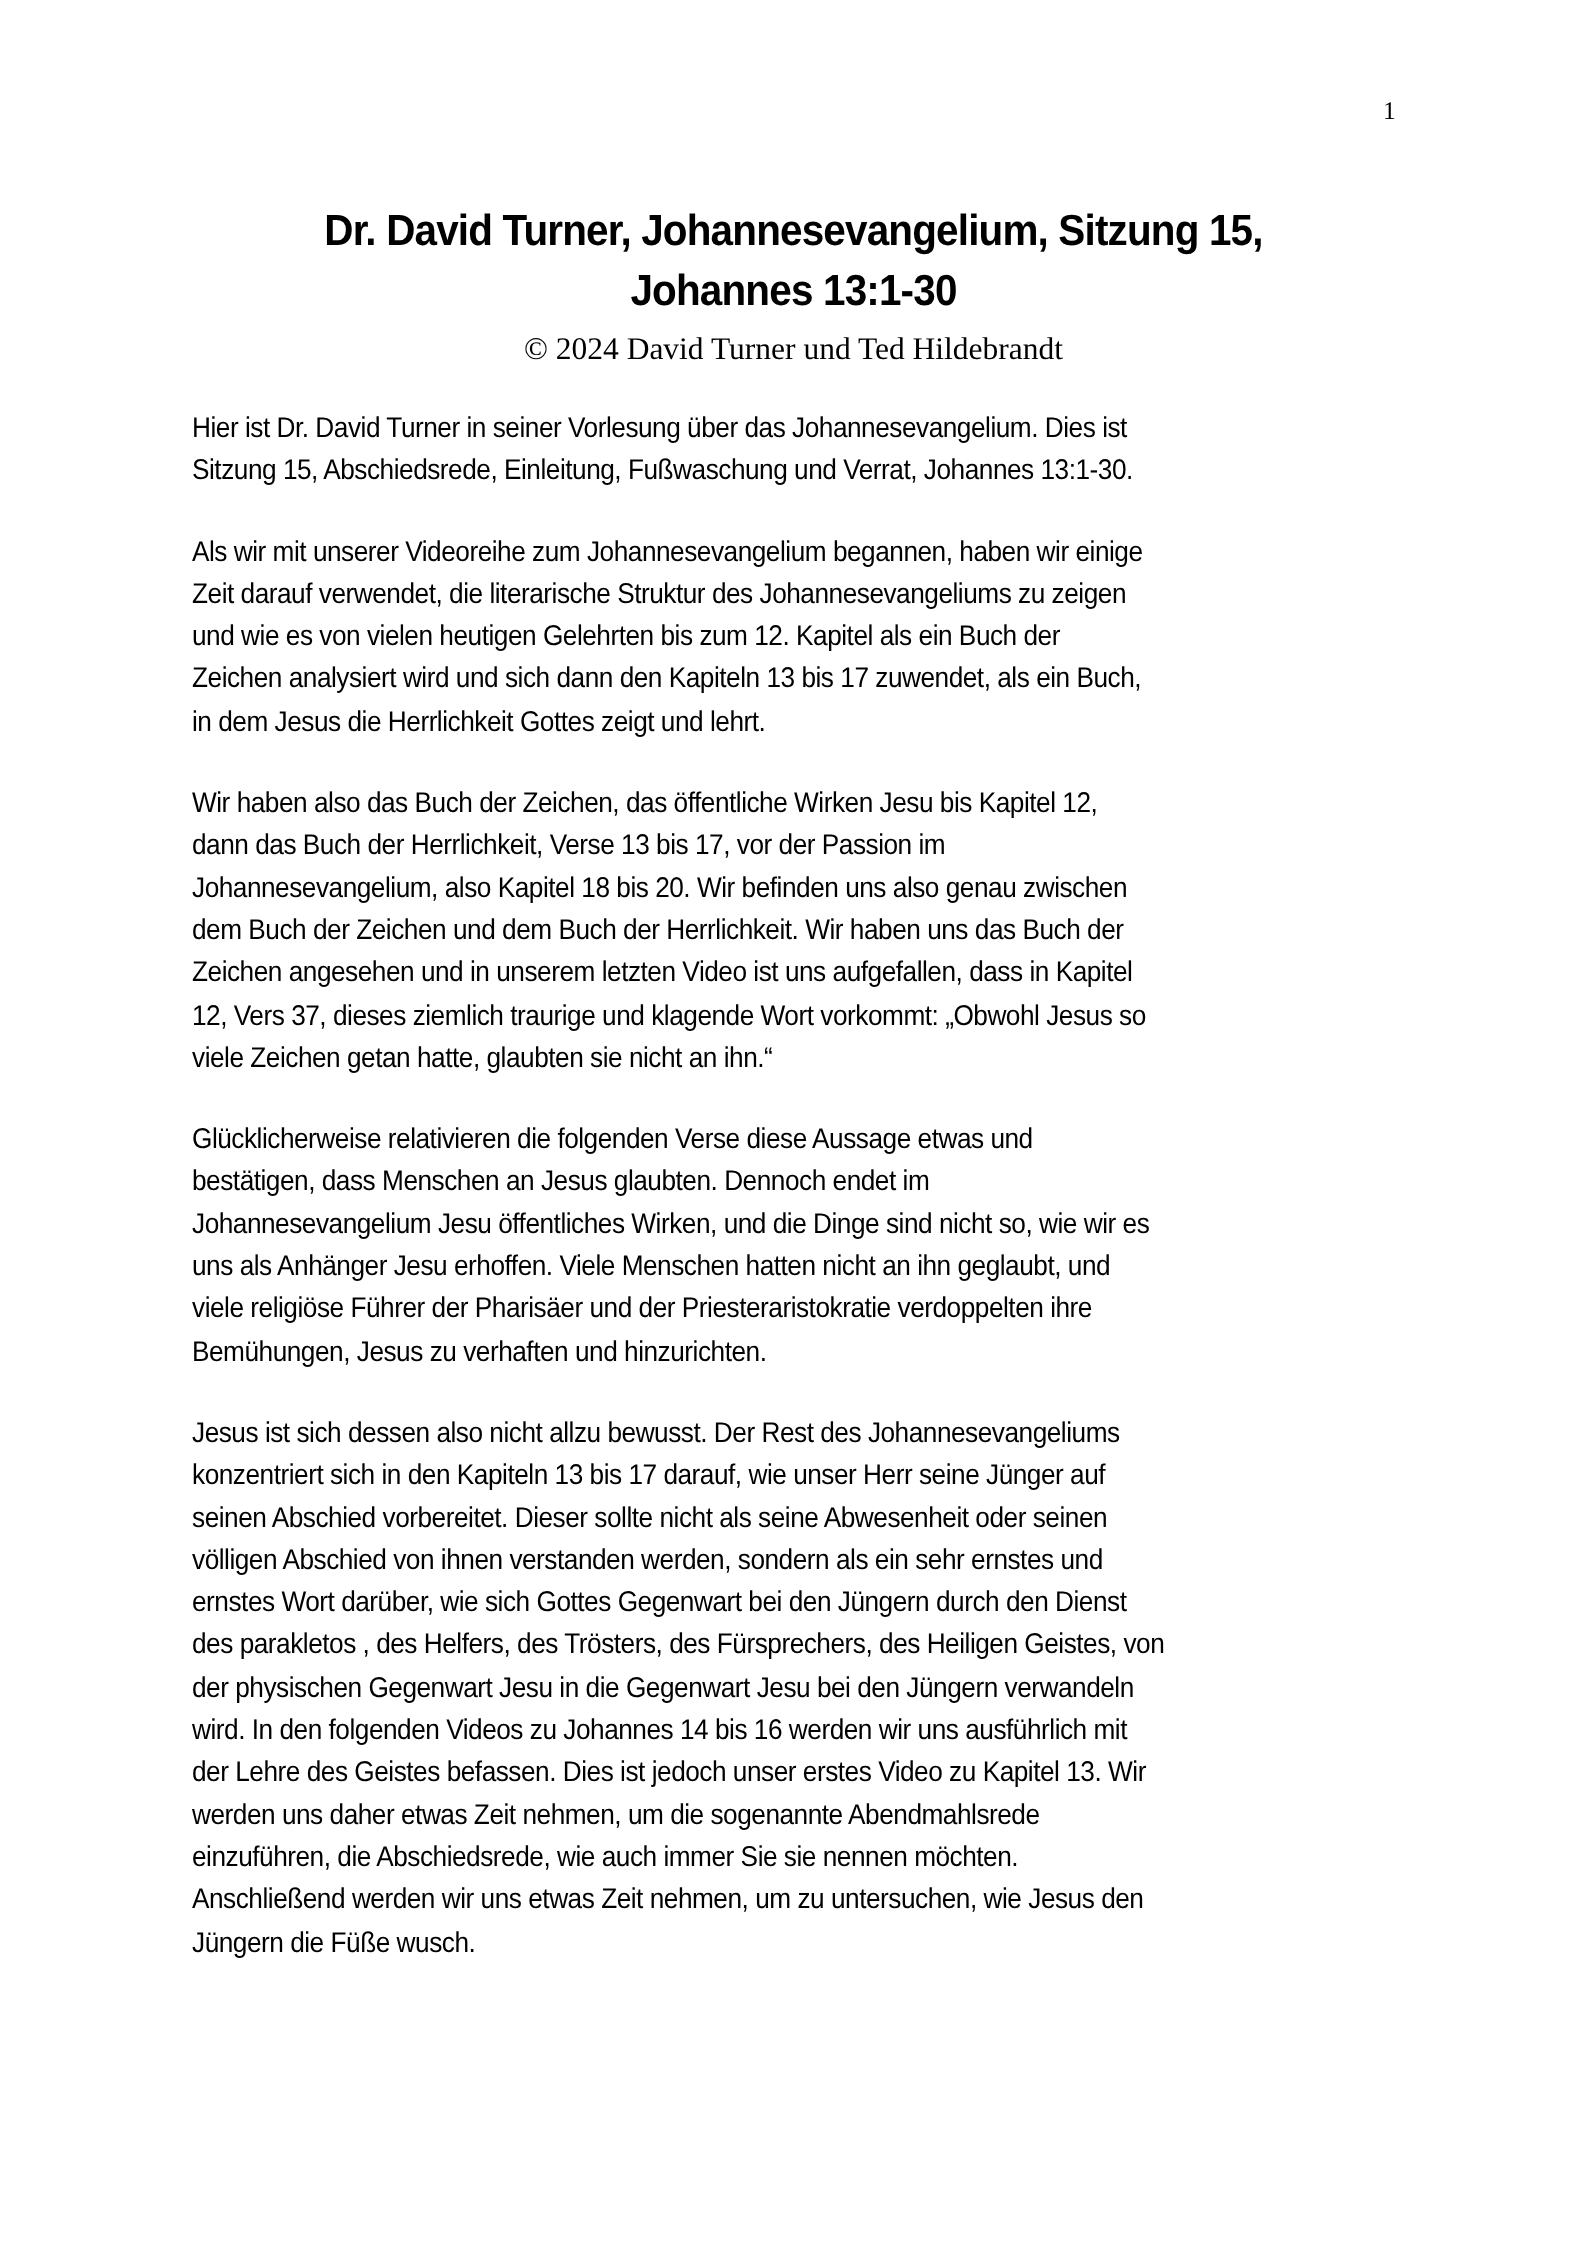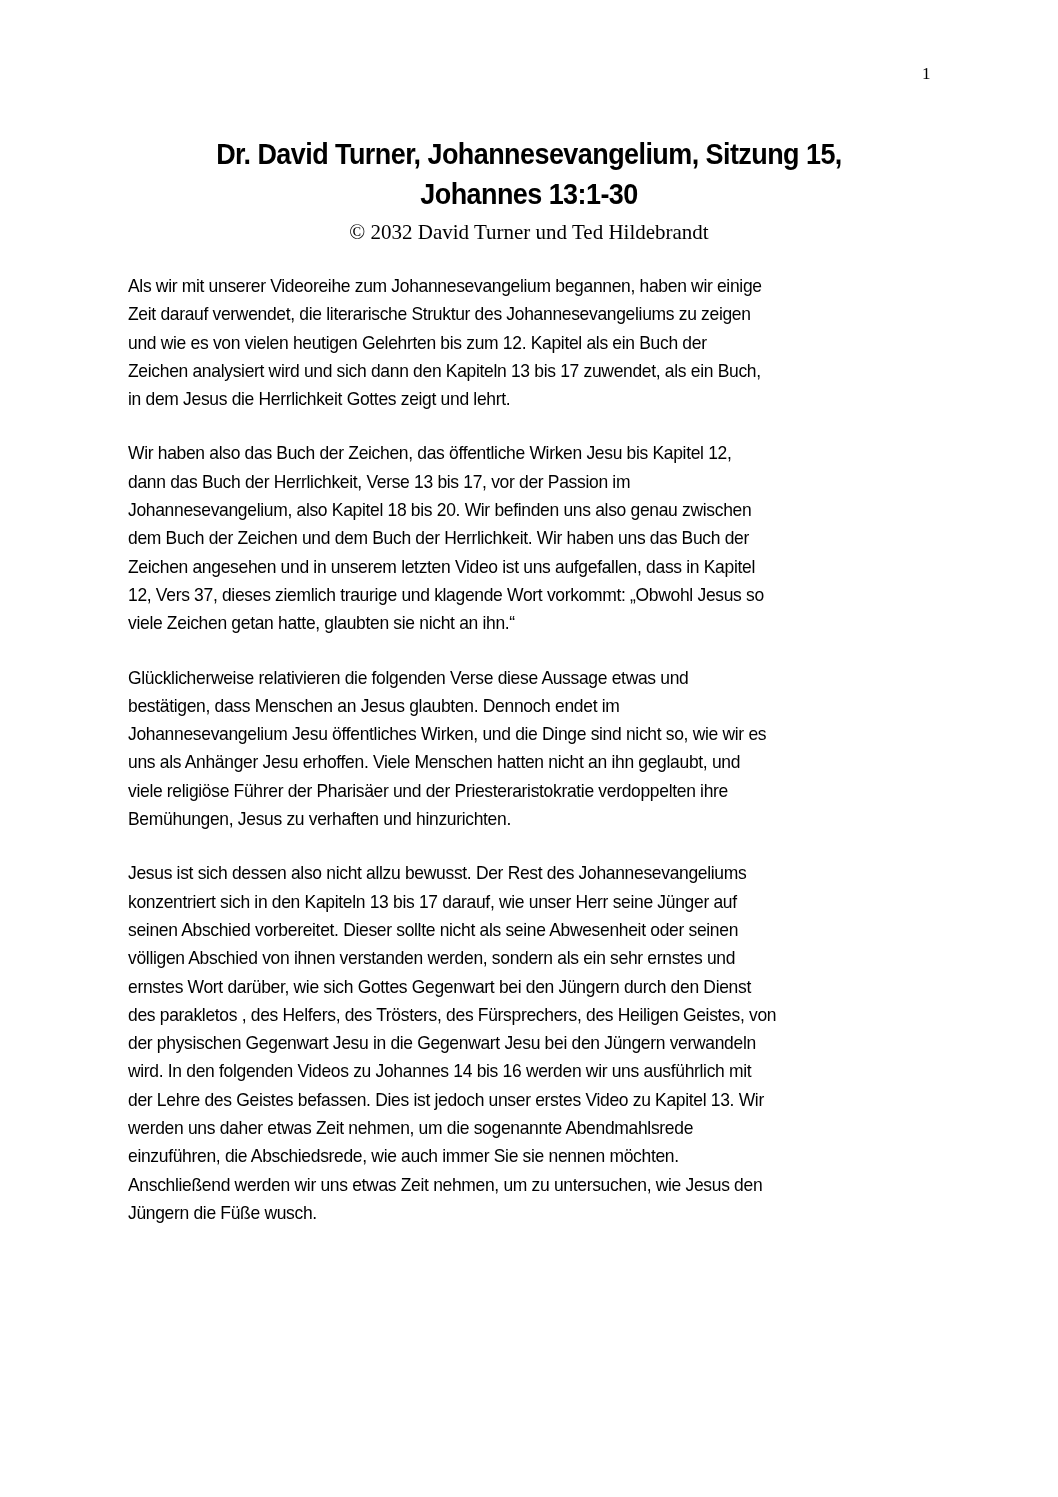--- a/index.html
+++ b/index.html
@@ -31,23 +31,27 @@
 </head>
 <body>
 
 <div class="page-number">1</div>
 
 <h1 class="title" style="margin:0;">
   <span class="line">Dr. David Turner, Johannesevangelium, Sitzung 15,</span>
   <span class="line">Johannes 13:1-30</span>
 </h1>
 
-<div class="copyright">© 2032 David Turner und Ted Hildebrandt</div>
+<div class="copyright">© 2024 David Turner und Ted Hildebrandt</div>
 
 <div class="body-text" id="body-text">
+    <p class="para">
+      <span class="line">Hier ist Dr. David Turner in seiner Vorlesung über das Johannesevangelium. Dies ist</span>
+      <span class="line">Sitzung 15, Abschiedsrede, Einleitung, Fußwaschung und Verrat, Johannes 13:1-30.</span>
+    </p>
     <p class="para">
       <span class="line">Als wir mit unserer Videoreihe zum Johannesevangelium begannen, haben wir einige</span>
       <span class="line">Zeit darauf verwendet, die literarische Struktur des Johannesevangeliums zu zeigen</span>
       <span class="line">und wie es von vielen heutigen Gelehrten bis zum 12. Kapitel als ein Buch der</span>
       <span class="line">Zeichen analysiert wird und sich dann den Kapiteln 13 bis 17 zuwendet, als ein Buch,</span>
       <span class="line">in dem Jesus die Herrlichkeit Gottes zeigt und lehrt.</span>
     </p>
     <p class="para">
       <span class="line">Wir haben also das Buch der Zeichen, das öffentliche Wirken Jesu bis Kapitel 12,</span>
       <span class="line">dann das Buch der Herrlichkeit, Verse 13 bis 17, vor der Passion im</span>

